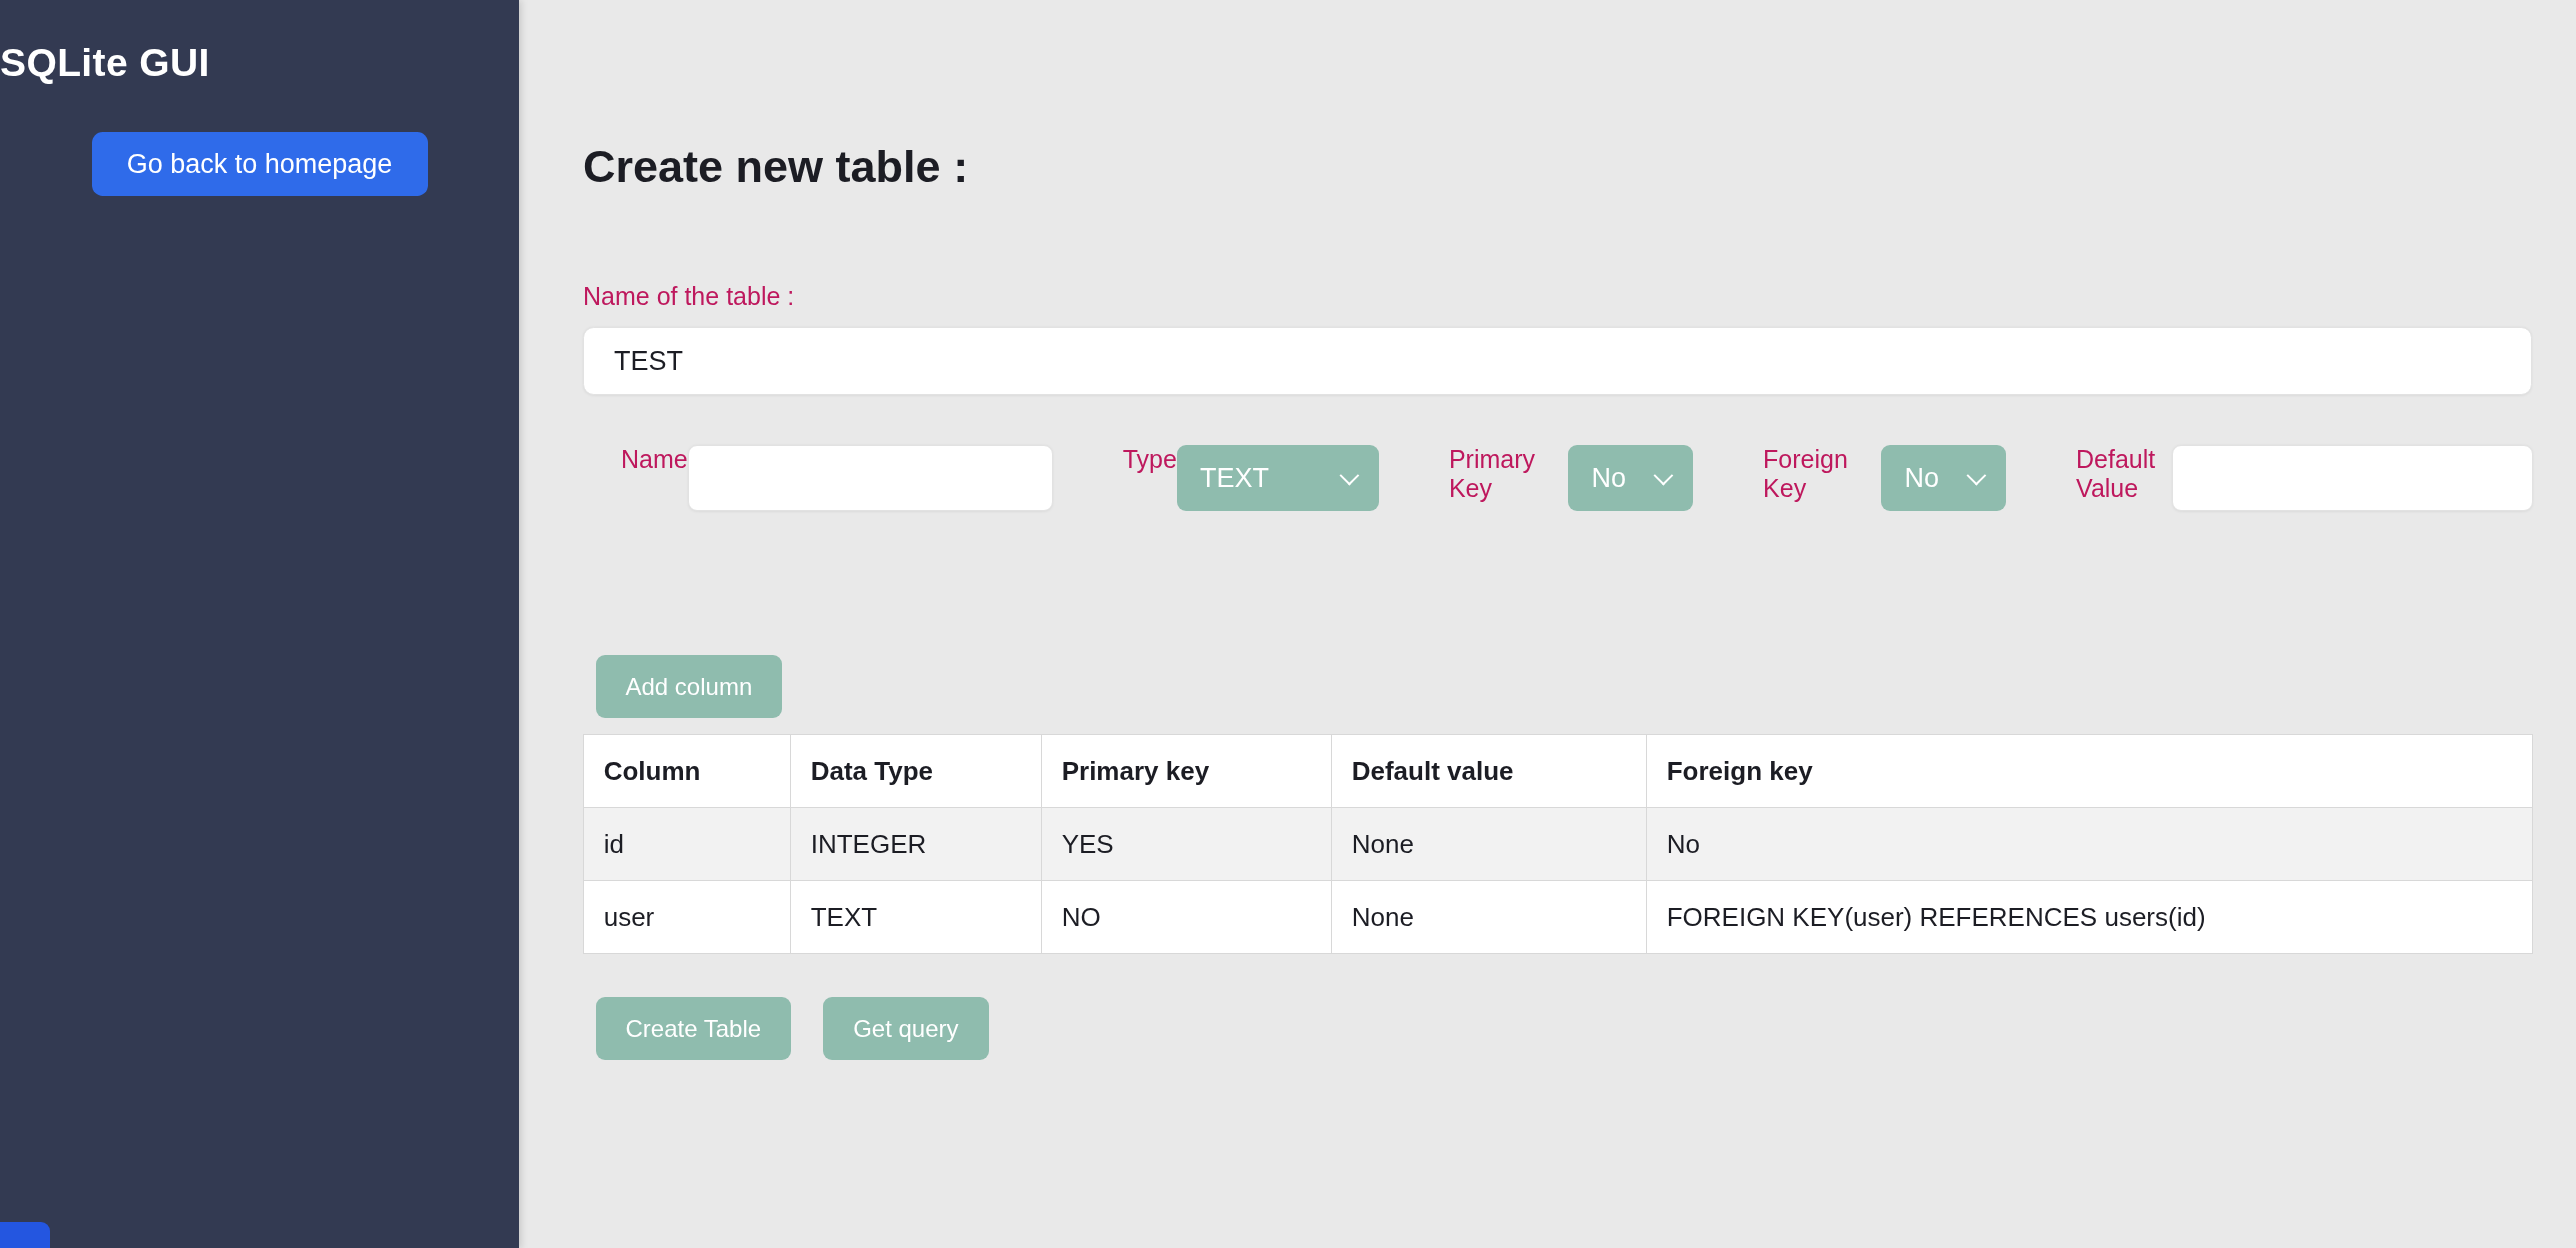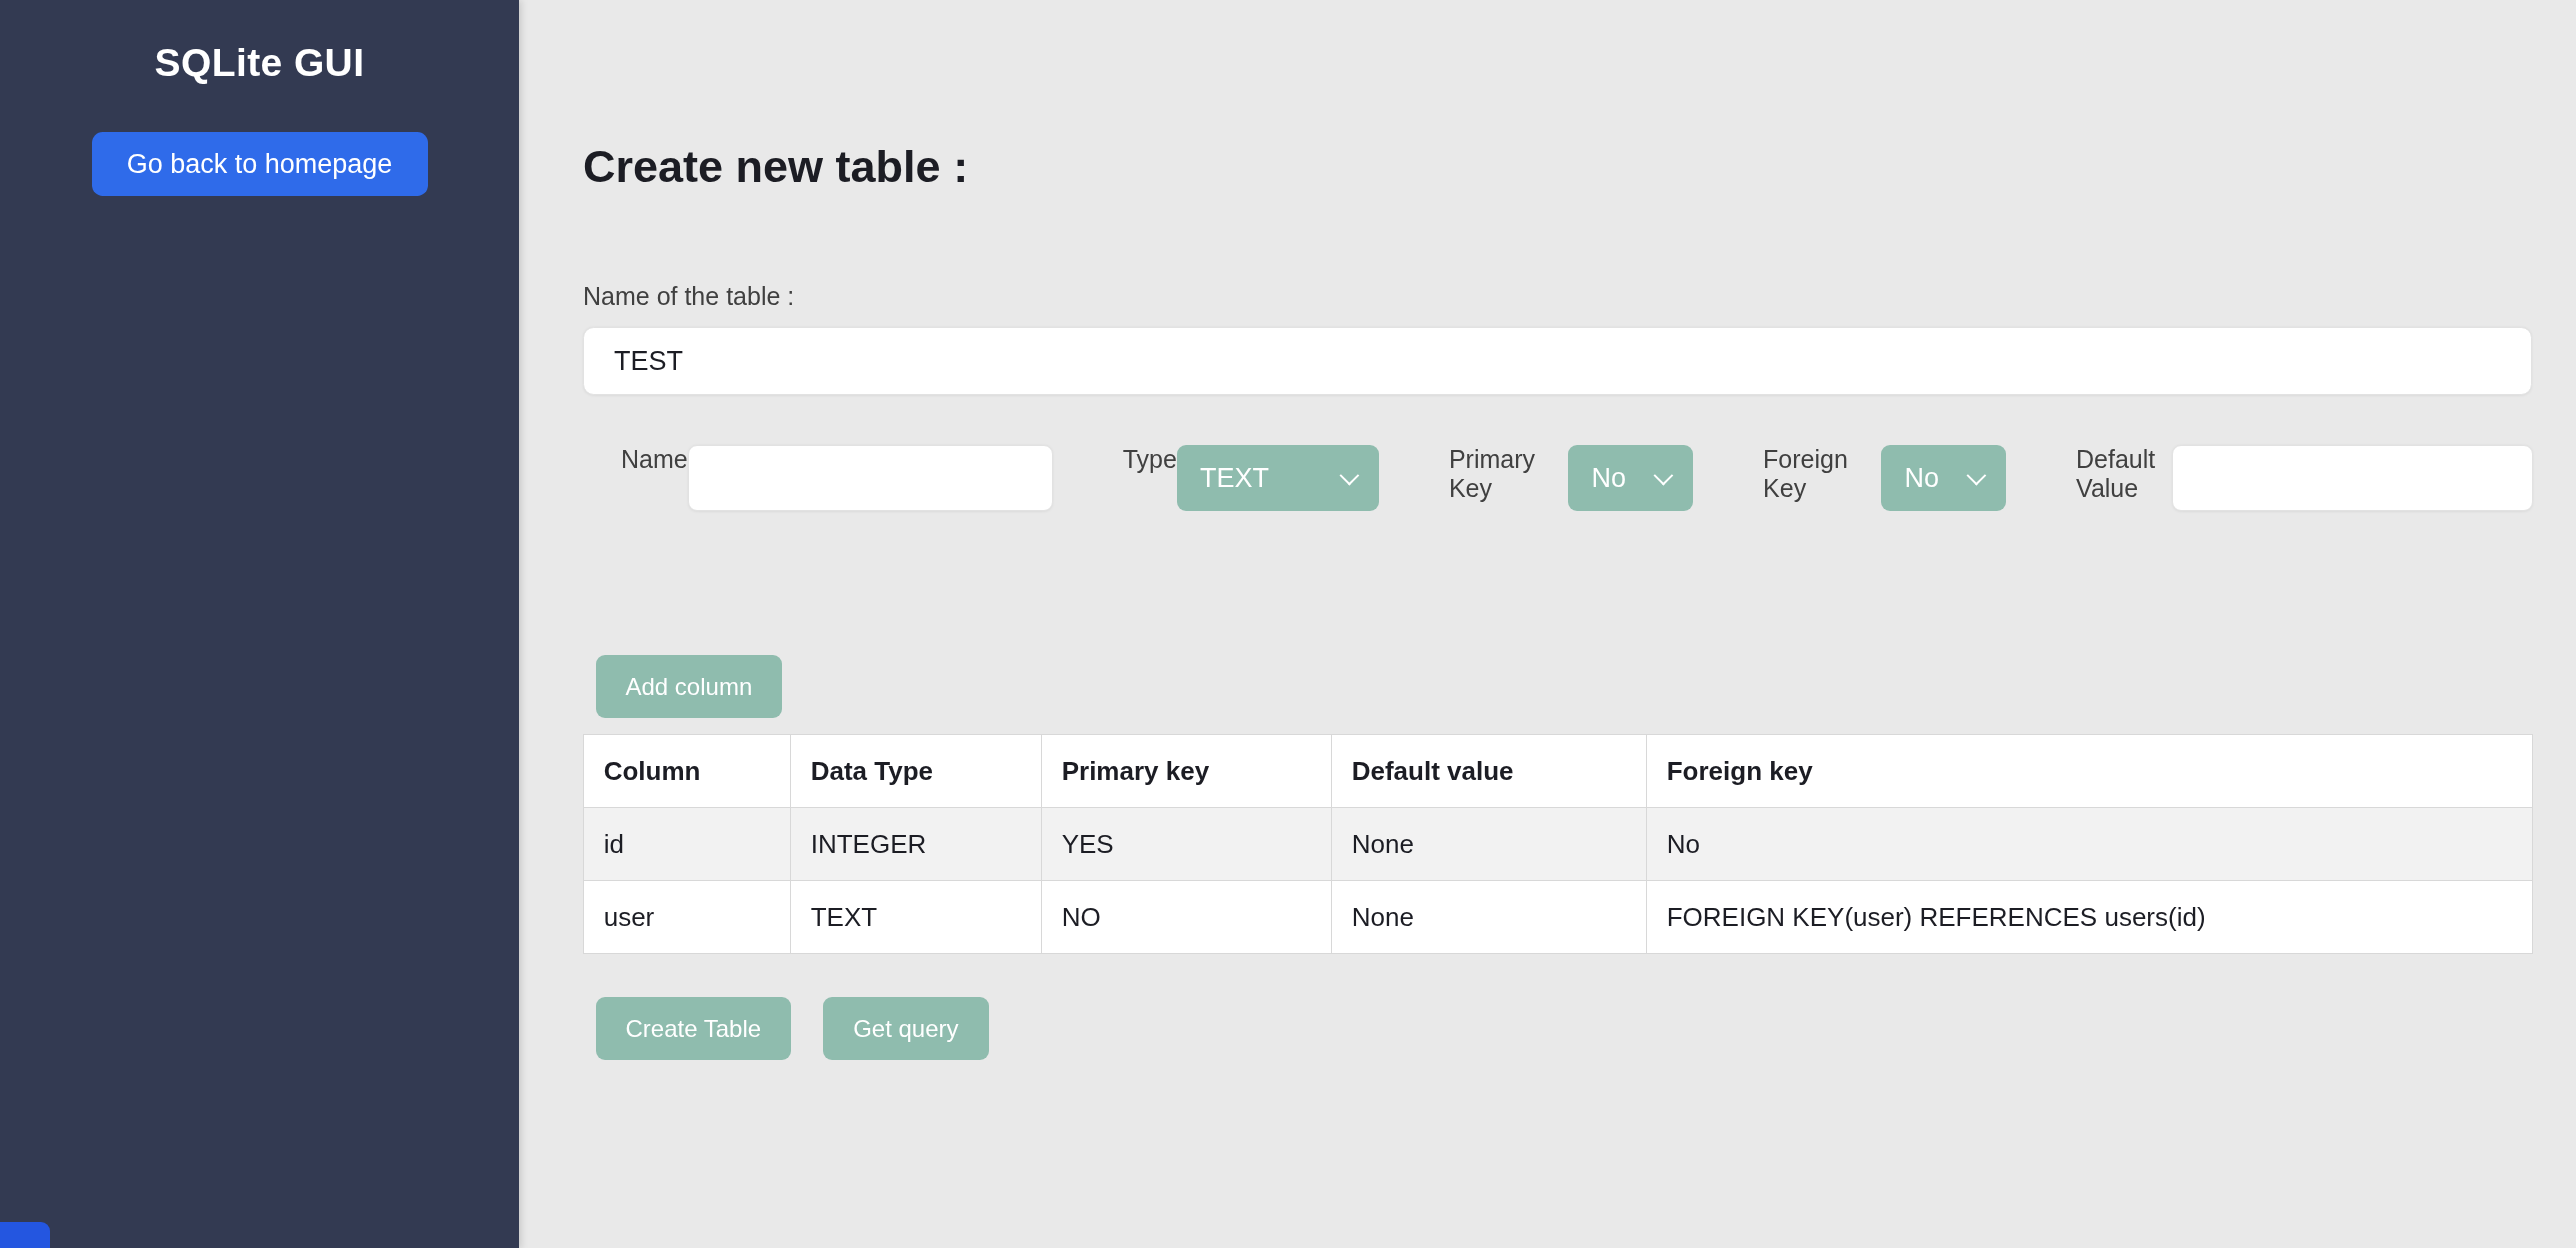--- a/index.html
+++ b/index.html
@@ -16,21 +16,20 @@
     width:519px; height:100%;
     background:var(--sidebar-bg,#333a52);
     flex-shrink:0;
     position:relative;
     box-shadow:1.8px 0 7.2px rgba(0,0,0,0.15);
   }
   .sidebar-title {
     color:#ffffff;
     font-size:39px;
     font-weight:700;
-    text-align:center;
     padding-top:41px;
     letter-spacing:0.4px;
   }
   .home-btn {
     display:block;
     margin:47px auto 0 auto;
     width:336px; height:64px;
     background:var(--accent-blue,#2f6bea);
     color:#ffffff;
     border:none;
@@ -53,21 +52,21 @@
     padding:141px 81px 0 64px;
   }
   .page-heading {
     font-size:45px;
     font-weight:600;
     color:#1c1d24;
     margin-bottom:89px;
   }
   .field-label {
     font-size:25px;
-    color:#404040;
+    color:#be185d;
     margin-bottom:16px;
   }
   .table-name-input {
     width:1949px; height:68px;
     background:#ffffff;
     border:0.9px solid #e2e2e2;
     border-radius:10.7px;
     padding:0 30px;
     font-size:27px;
     font-family:inherit;

